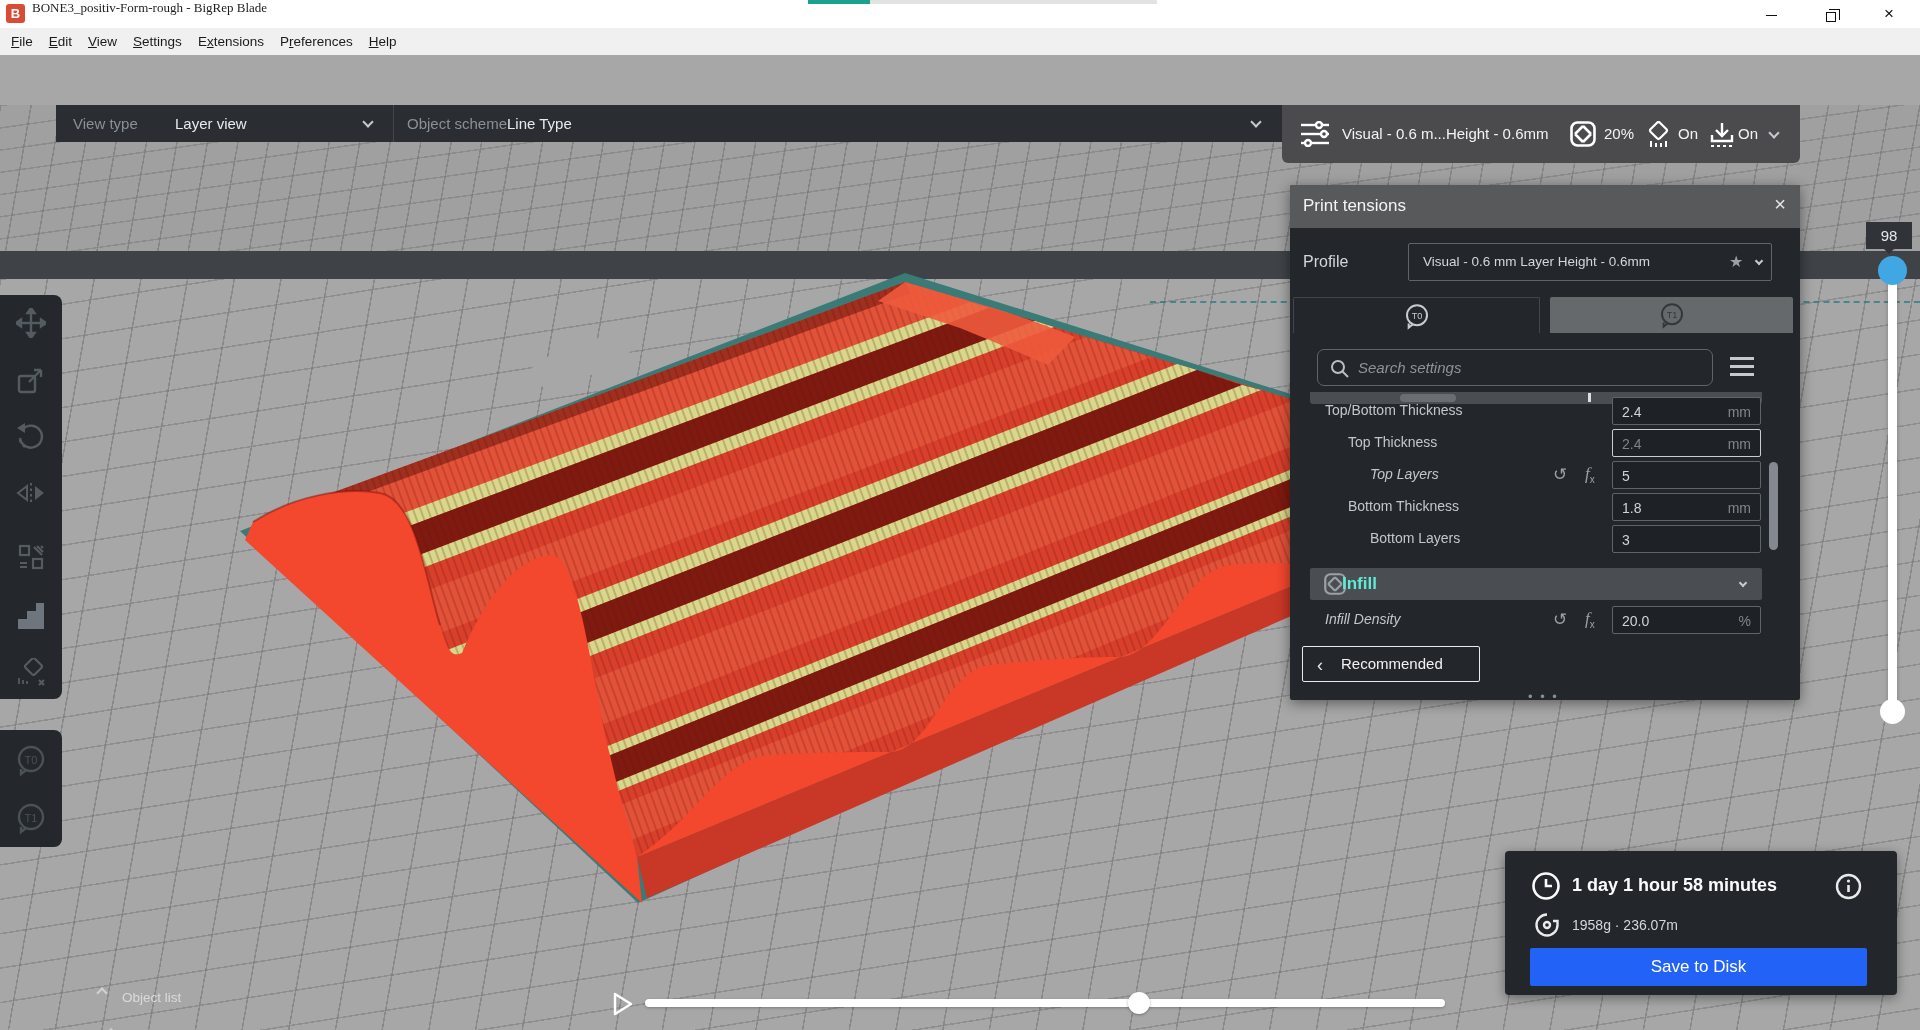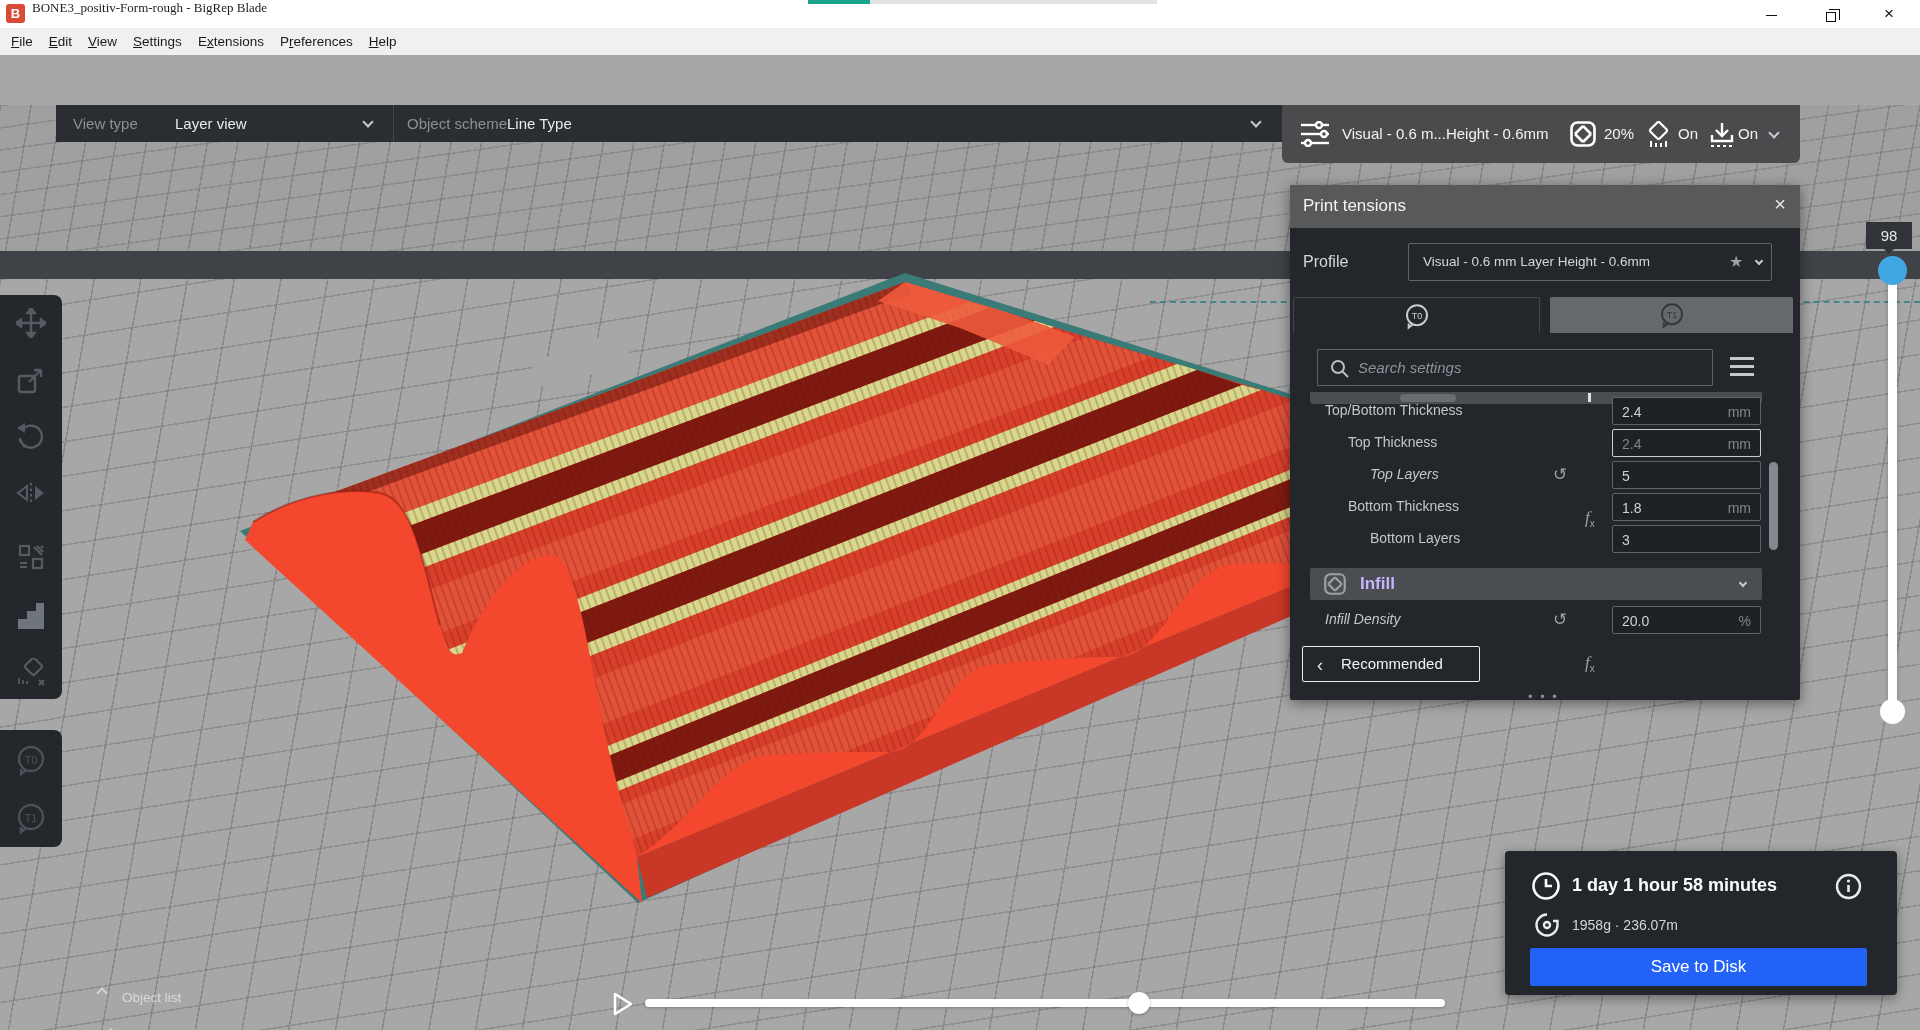--- a/index.html
+++ b/index.html
@@ -90,46 +90,46 @@
   .panel-title { position:absolute; left:13px; top:11px; color:#F2F3F4; font-size:17px; }
   .panel-close { position:absolute; left:478px; top:8px; color:#E4E6E8; font-size:20px; width:24px; text-align:center; }
   .profile-label { position:absolute; left:13px; top:68px; color:#D3D7DB; font-size:16px; }
   .profile-box { position:absolute; left:118px; top:58px; width:364px; height:38px; border:1px solid #5F6469; border-radius:2px; }
   .profile-value { position:absolute; left:14px; top:10px; color:#D3D7DB; font-size:13.5px; }
   .profile-star { position:absolute; left:320px; top:8px; color:#9CA1A7; font-size:16px; }
   .profile-chev { position:absolute; left:347px; top:14px; }
   .ext-tab { position:absolute; top:112px; height:36px; display:flex; align-items:center; justify-content:center; }
   .ext-tab-t0 { left:3px; width:247px; background:#23272B; border:1px solid #43474C; border-bottom:none; border-radius:2px 2px 0 0; }
   .ext-tab-t1 { left:260px; width:243px; background:#66696C; border-radius:2px 2px 0 0; }
-  .search-box { position:absolute; left:27px; top:164px; width:396px; height:37px; border:1px solid #5F6469; border-radius:1px; }
+  .search-box { position:absolute; left:27px; top:164px; width:396px; height:37px; border:1px solid #5F6469; border-radius:7px; }
   .search-input { position:absolute; left:40px; top:1px; width:340px; height:33px; background:transparent; border:none; outline:none;
     font-family:"Liberation Sans",sans-serif; font-style:italic; font-size:15px; color:#B9BEC4; }
   .search-input::placeholder { color:#8D939A; opacity:1; }
   .burger { position:absolute; left:440px; top:172px; width:24px; height:20px; }
   .burger span { position:absolute; left:0; width:24px; height:3px; background:#C6CACF; }
   .burger span:nth-child(1){top:0;} .burger span:nth-child(2){top:8px;} .burger span:nth-child(3){top:16px;}
   .partial-band { position:absolute; left:20px; top:207px; width:452px; height:12px; background:#4A4E53; border-radius:0 0 3px 3px; }
   .partial-pill { position:absolute; left:90px; top:2px; width:56px; height:8px; background:#6A6E73; border-radius:4px; }
   .partial-tick { position:absolute; left:278px; top:1px; width:3px; height:9px; background:#DDDFE1; }
   .set-row { position:absolute; left:0; width:492px; height:32px; }
   .set-label { position:absolute; top:7px; color:#C3C7CB; font-size:14px; }
   .ind-1 { left:35px; } .ind-2 { left:58px; } .ind-3 { left:80px; }
   .it { font-style:italic; }
   .set-box { position:absolute; left:322px; top:2px; width:149px; height:28px; background:#1E2226; border:1px solid #5F6469; border-radius:2px; }
   .set-box-focus { border:1px solid #C9CCD0; }
   .set-val { position:absolute; left:9px; top:6px; color:#CFD3D8; font-size:14px; }
   .set-val-dim { color:#7E838A; }
   .set-unit { position:absolute; right:9px; top:6px; color:#81868D; font-size:14px; }
   .row-icon { position:absolute; top:5px; color:#9CA1A7; font-size:17px; }
   .reset-i { left:263px; }
-  .fx-i { left:295px; font-size:15px;margin-top:44px; }
+  .fx-i { left:295px; font-size:15px; }
   .fx-i .f { font-style:italic; font-family:"Liberation Serif",serif; font-size:17px; }
   .fx-i .x { font-size:10px; vertical-align:sub; }
   .cat-band { position:absolute; left:20px; top:383px; width:452px; height:32px; background:#4A4E53; border-radius:2px; }
-  .cat-title { position:absolute; left:50px; top:6px; color:#c4b5fd; font-size:17px; font-weight:bold; }
+  .cat-title { position:absolute; left:32px; top:6px; color:#5eead4; font-size:17px; font-weight:bold; }
   .cat-chev { position:absolute; left:430px; top:12px; }
   .cat-icon { position:absolute; left:14px; top:5px; }
   .scroll-pill { position:absolute; left:479px; top:277px; width:9px; height:88px; background:#84898F; border-radius:5px; }
   .rec-btn { position:absolute; left:12px; top:461px; width:178px; height:36px; border:1px solid #E8EAEC; border-radius:2px; }
   .rec-chev { position:absolute; left:14px; top:8px; color:#E8EAEC; font-size:18px; }
   .rec-label { position:absolute; left:38px; top:8px; color:#F2F3F4; font-size:15px; }
   .panel-dots { position:absolute; left:238px; top:504px; color:#8A8F95; font-size:13px; letter-spacing:2px; }
 
   
   .olist-caret { position:absolute; left:98px; top:884px; z-index:5; border-color:#E6E8EA; opacity:.65; }

